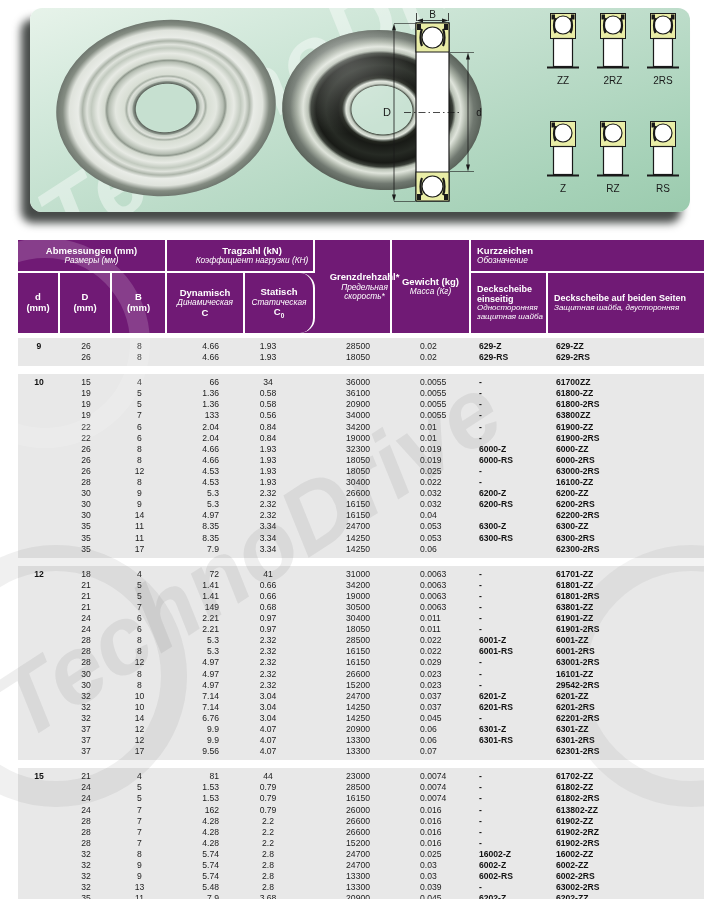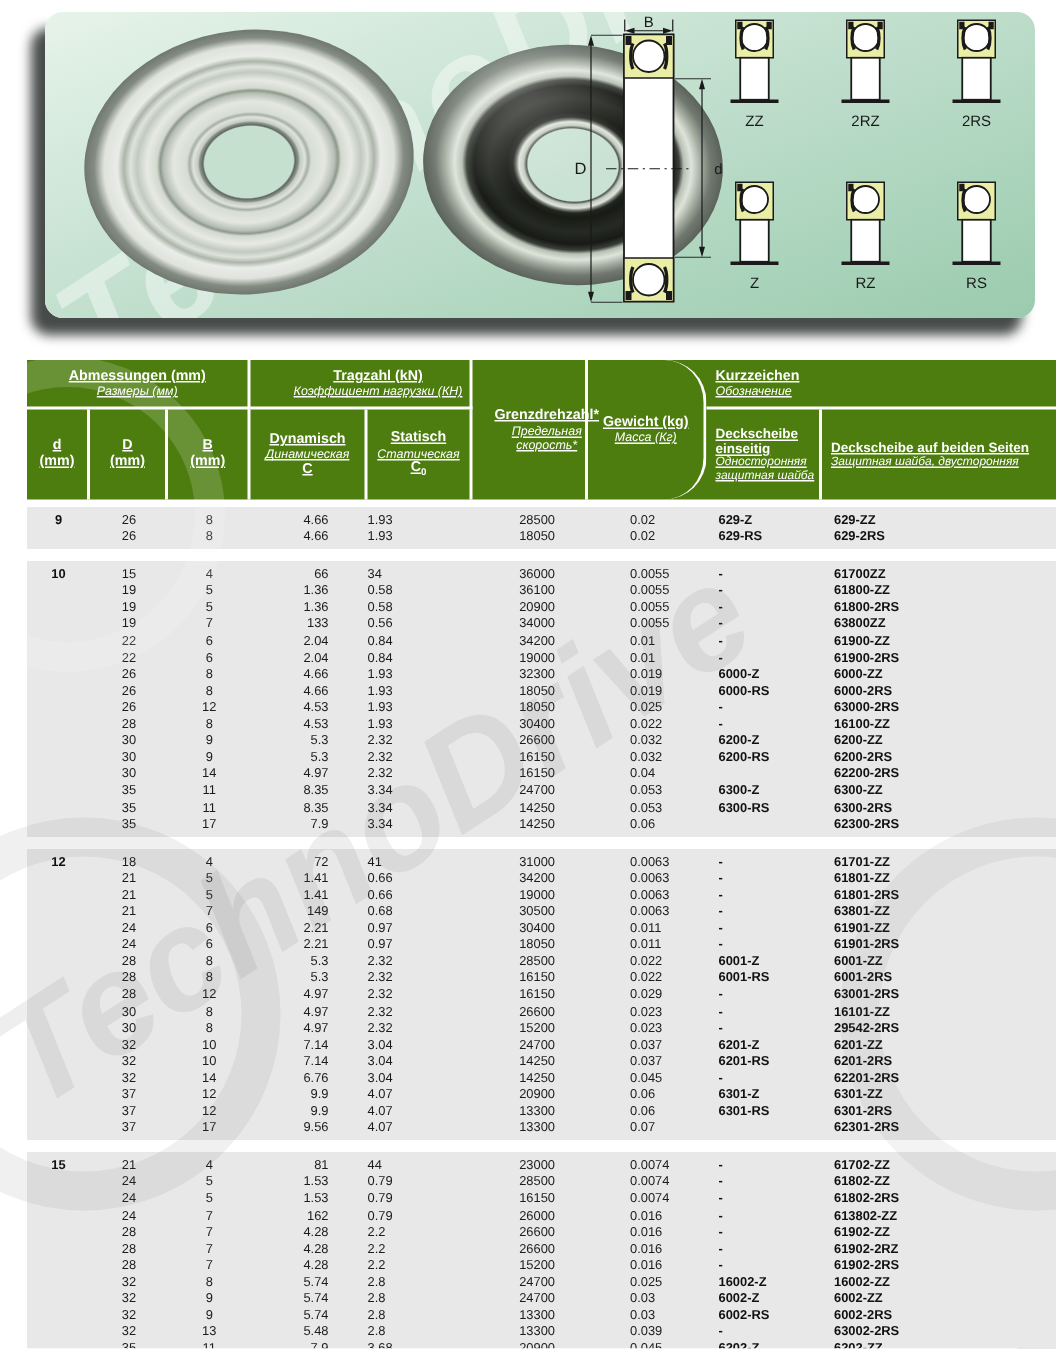--- a/index.html
+++ b/index.html
@@ -23,53 +23,53 @@
     transform:rotate(4deg);
     background:radial-gradient(closest-side,
       #c9e2d3 0%,#c9e2d3 30%,#4f574d 31%,#c2cabf 33%,#dfe4db 36%,#6b726a 38%,#23261f 40%,
       #181a16 44%,#262a24 56%,#181a16 66%,#3a3f38 71%,#b7bfb3 74%,#dfe4db 79%,#a8b0a4 85%,
       #707870 92%,#5a625a 100%);}
   .bearing2:after{content:"";position:absolute;inset:0;border-radius:50%;
     background:radial-gradient(at 28% 18%,rgba(255,255,255,0.28),rgba(255,255,255,0) 42%);}
   .cross-section{position:absolute;left:352px;top:2px;}
   .symbols-col{position:absolute;width:210px;left:448px;}
   .symbols-top{top:4px;} .symbols-bottom{top:112px;}
-  .symrow{display:flex;justify-content:flex-start;gap:24px;}
+  .symrow{display:flex;justify-content:flex-end;}
   .symbol{width:50px;text-align:center;}
   .symlabel{font-size:10px;color:#1a1a1a;margin-top:1px;}
 
   
   .tablewrap{position:absolute;left:18px;top:240px;width:686px;}
   .grid{display:grid;grid-template-columns:42px 52px 55px 78px 70px 77px 79px 77px 156px;}
-  .thead{grid-template-rows:33px 60px;background:#4d7c0f;color:#fff;text-decoration:underline;}
+  .thead{grid-template-rows:33px 60px;background:#701a75;color:#fff;}
   .hc{box-sizing:border-box;display:flex;flex-direction:column;justify-content:center;
       align-items:center;text-align:center;line-height:1.12;}
   .hc .de{font-weight:bold;font-size:9.5px;}
   .hc .ru{font-style:italic;font-size:8.3px;}
   .hc .sym{font-weight:bold;font-size:9.5px;}
   .hc sub{font-size:6.5px;}
   .bR{border-right:2px solid #fff;} .bB{border-bottom:2px solid #fff;}
   .ha{grid-column:1/4;grid-row:1;} .ht{grid-column:4/6;grid-row:1;padding-left:24px;}
-  .hg{grid-column:6;grid-row:1/3;margin-left:24px;} .hw{grid-column:7;grid-row:1/3;border-radius:28px;}
+  .hg{grid-column:6;grid-row:1/3;margin-left:24px;} .hw{grid-column:7;grid-row:1/3;}
   .hk{grid-column:8/10;grid-row:1;align-items:flex-start;text-align:center;padding-left:6px;}
   .hd{grid-column:1;grid-row:2;} .hDD{grid-column:2;grid-row:2;} .hB{grid-column:3;grid-row:2;}
-  .hdyn{grid-column:4;grid-row:2;} .hstat{grid-column:5;grid-row:2;}
+  .hdyn{grid-column:4;grid-row:2;} .hstat{grid-column:5;grid-row:2;border-radius:15px;}
   .hk1{grid-column:8;grid-row:2;align-items:flex-start;text-align:left;padding-left:6px;}
   .hk2{grid-column:9;grid-row:2;align-items:flex-start;text-align:left;padding-left:6px;}
   .hk1 .de,.hk2 .de{font-size:9px;} .hk1 .ru,.hk2 .ru{font-size:8px;}
 
   .tbody{margin-top:5px;}
   .block{background:#e8e8e8;padding:3px 0;margin-bottom:8px;}
   .row{display:grid;grid-template-columns:42px 52px 55px 78px 70px 77px 79px 77px 156px;
        height:11.1px;line-height:11.1px;font-size:8.6px;}
   .cell{white-space:nowrap;overflow:visible;}
   .c-d{text-align:center;font-weight:bold;color:#111;}
   .c-D,.c-B{text-align:center;}
   .c-dyn{text-align:right;padding-right:26px;}
-  .c-stat{text-align:left;padding-right:24px;}
+  .c-stat{text-align:center;padding-right:24px;}
   .c-grz{text-align:right;padding-right:22px;}
   .c-gew{text-align:left;padding-left:28px;}
   .c-k1,.c-k2{text-align:left;padding-left:8px;font-weight:bold;color:#111;}
 
   
   .wm-table{position:absolute;left:6px;top:660px;font-size:96px;font-weight:bold;font-style:italic;
     color:rgba(90,90,90,0.10);transform:rotate(-33deg);transform-origin:left center;
     white-space:nowrap;pointer-events:none;}
   .wm-ring{position:absolute;border-radius:50%;border:26px solid rgba(90,90,90,0.09);
     pointer-events:none;}

